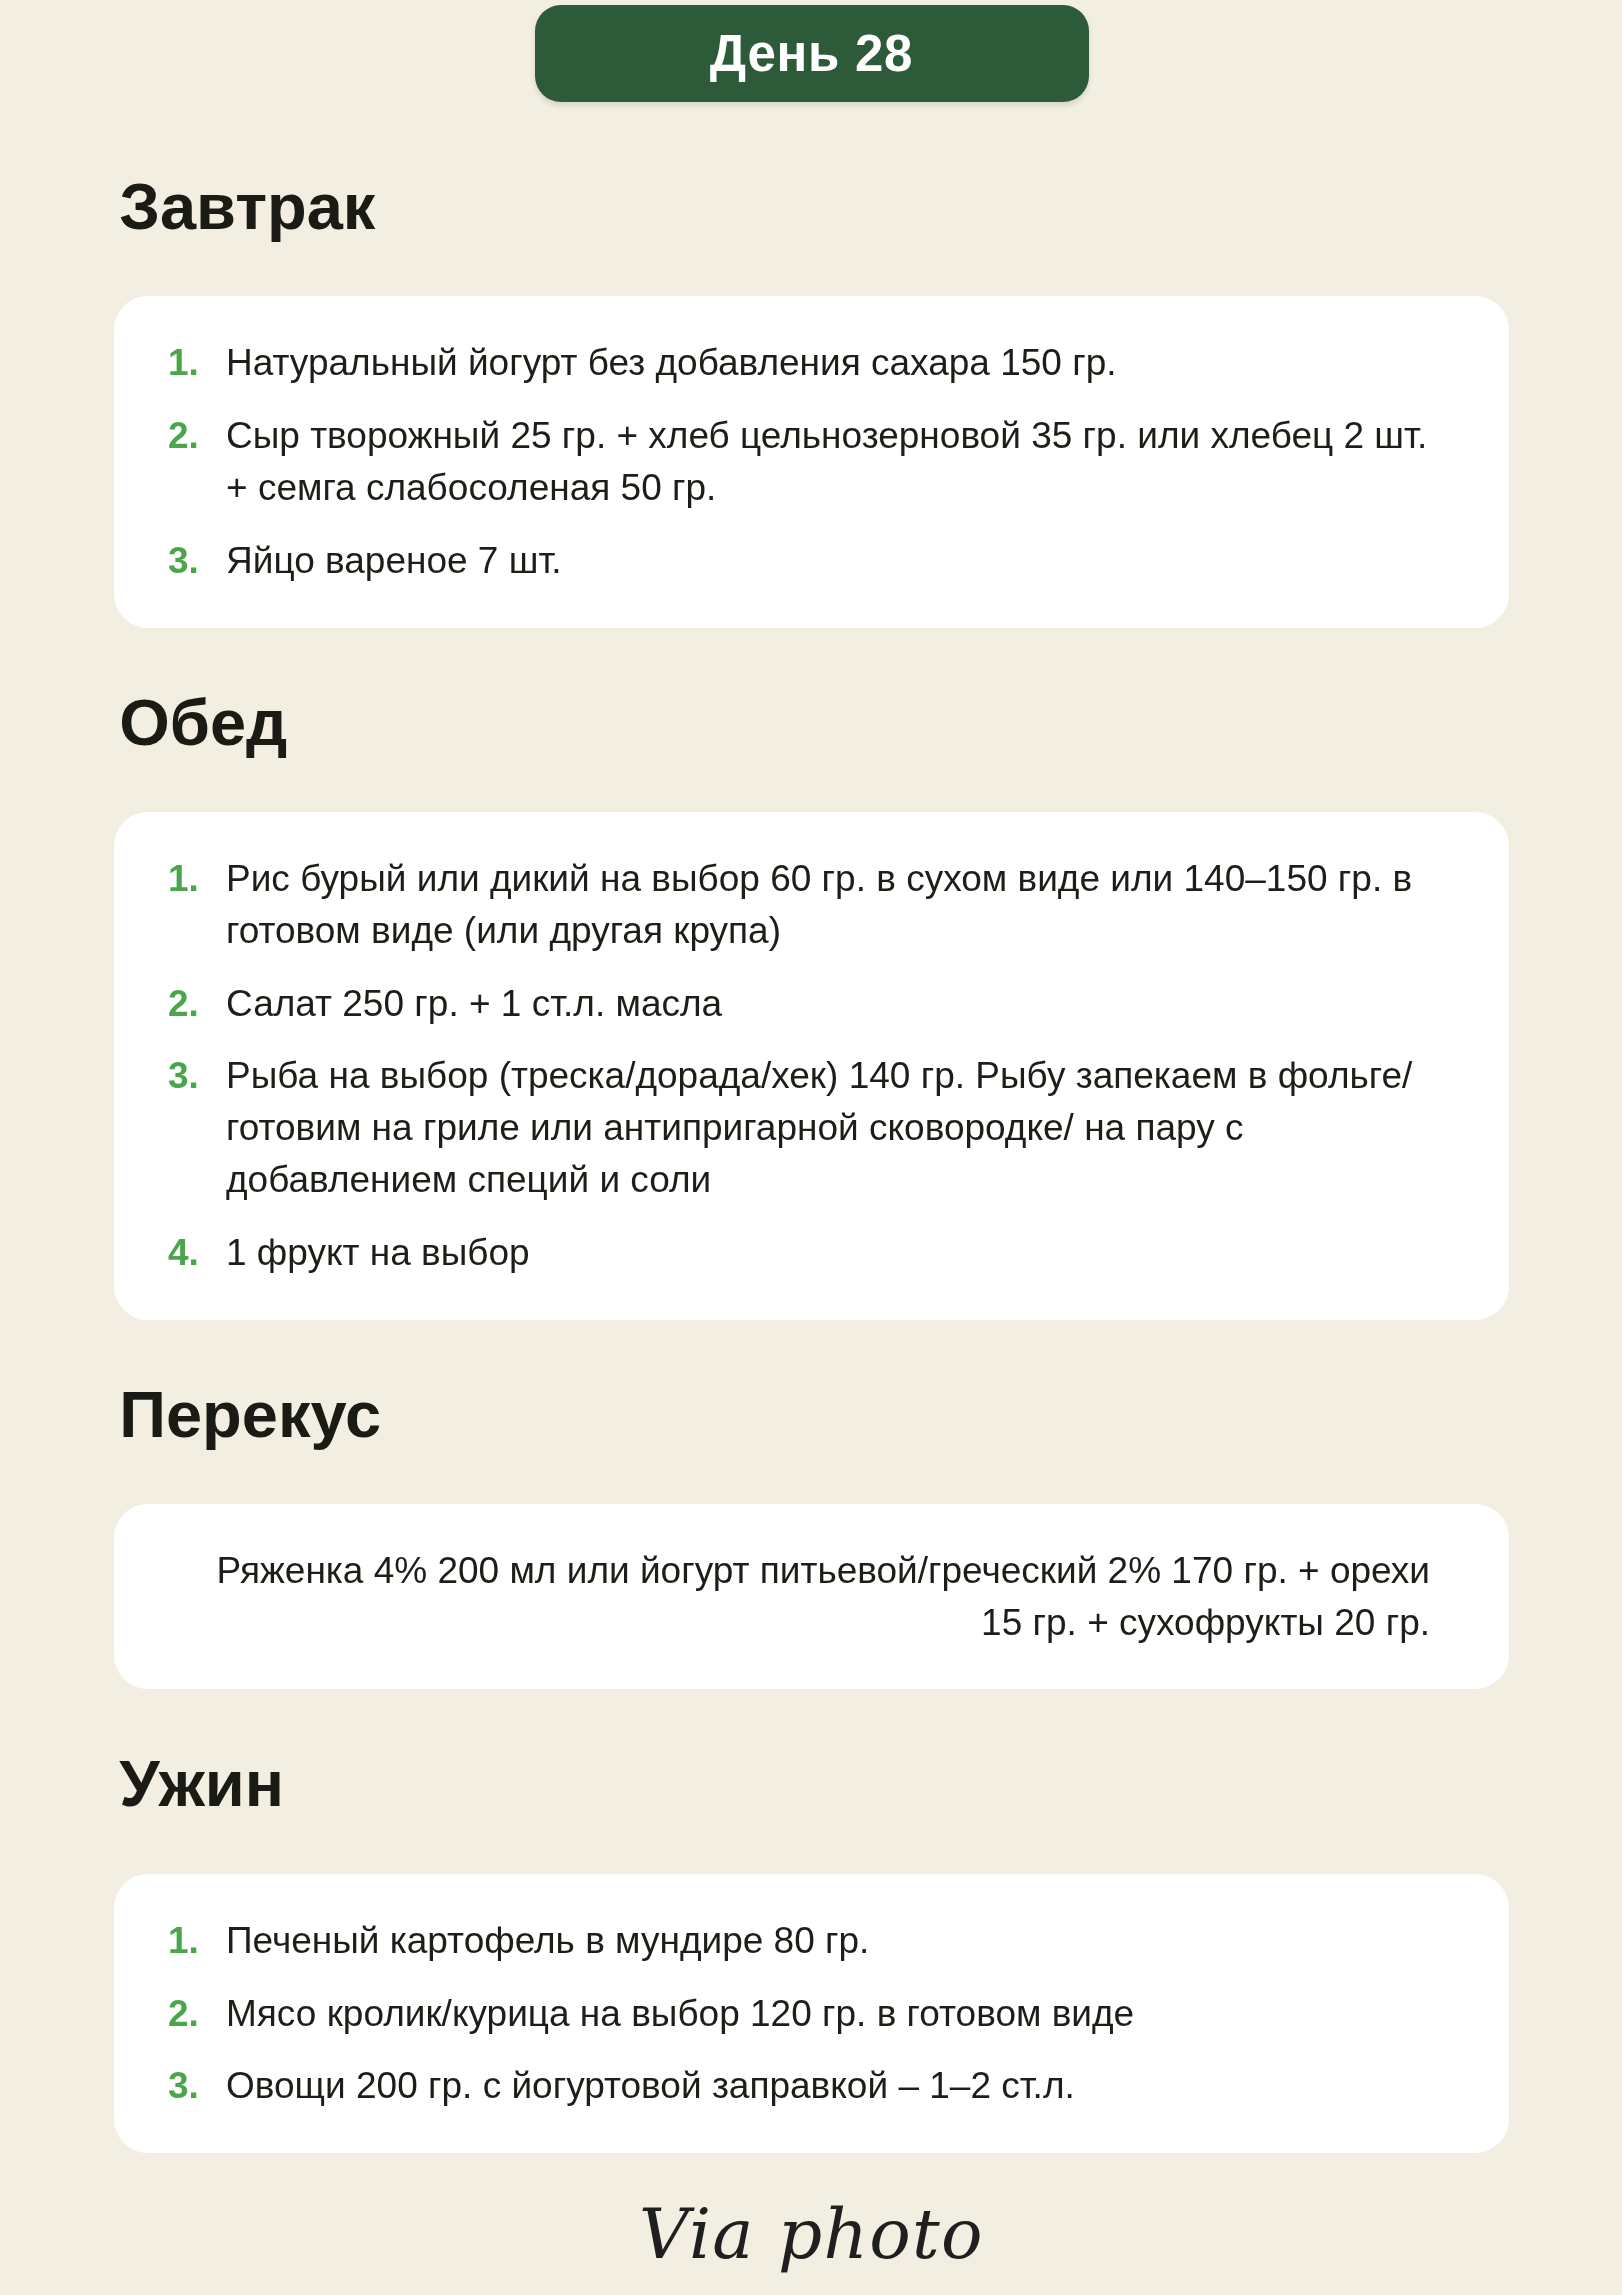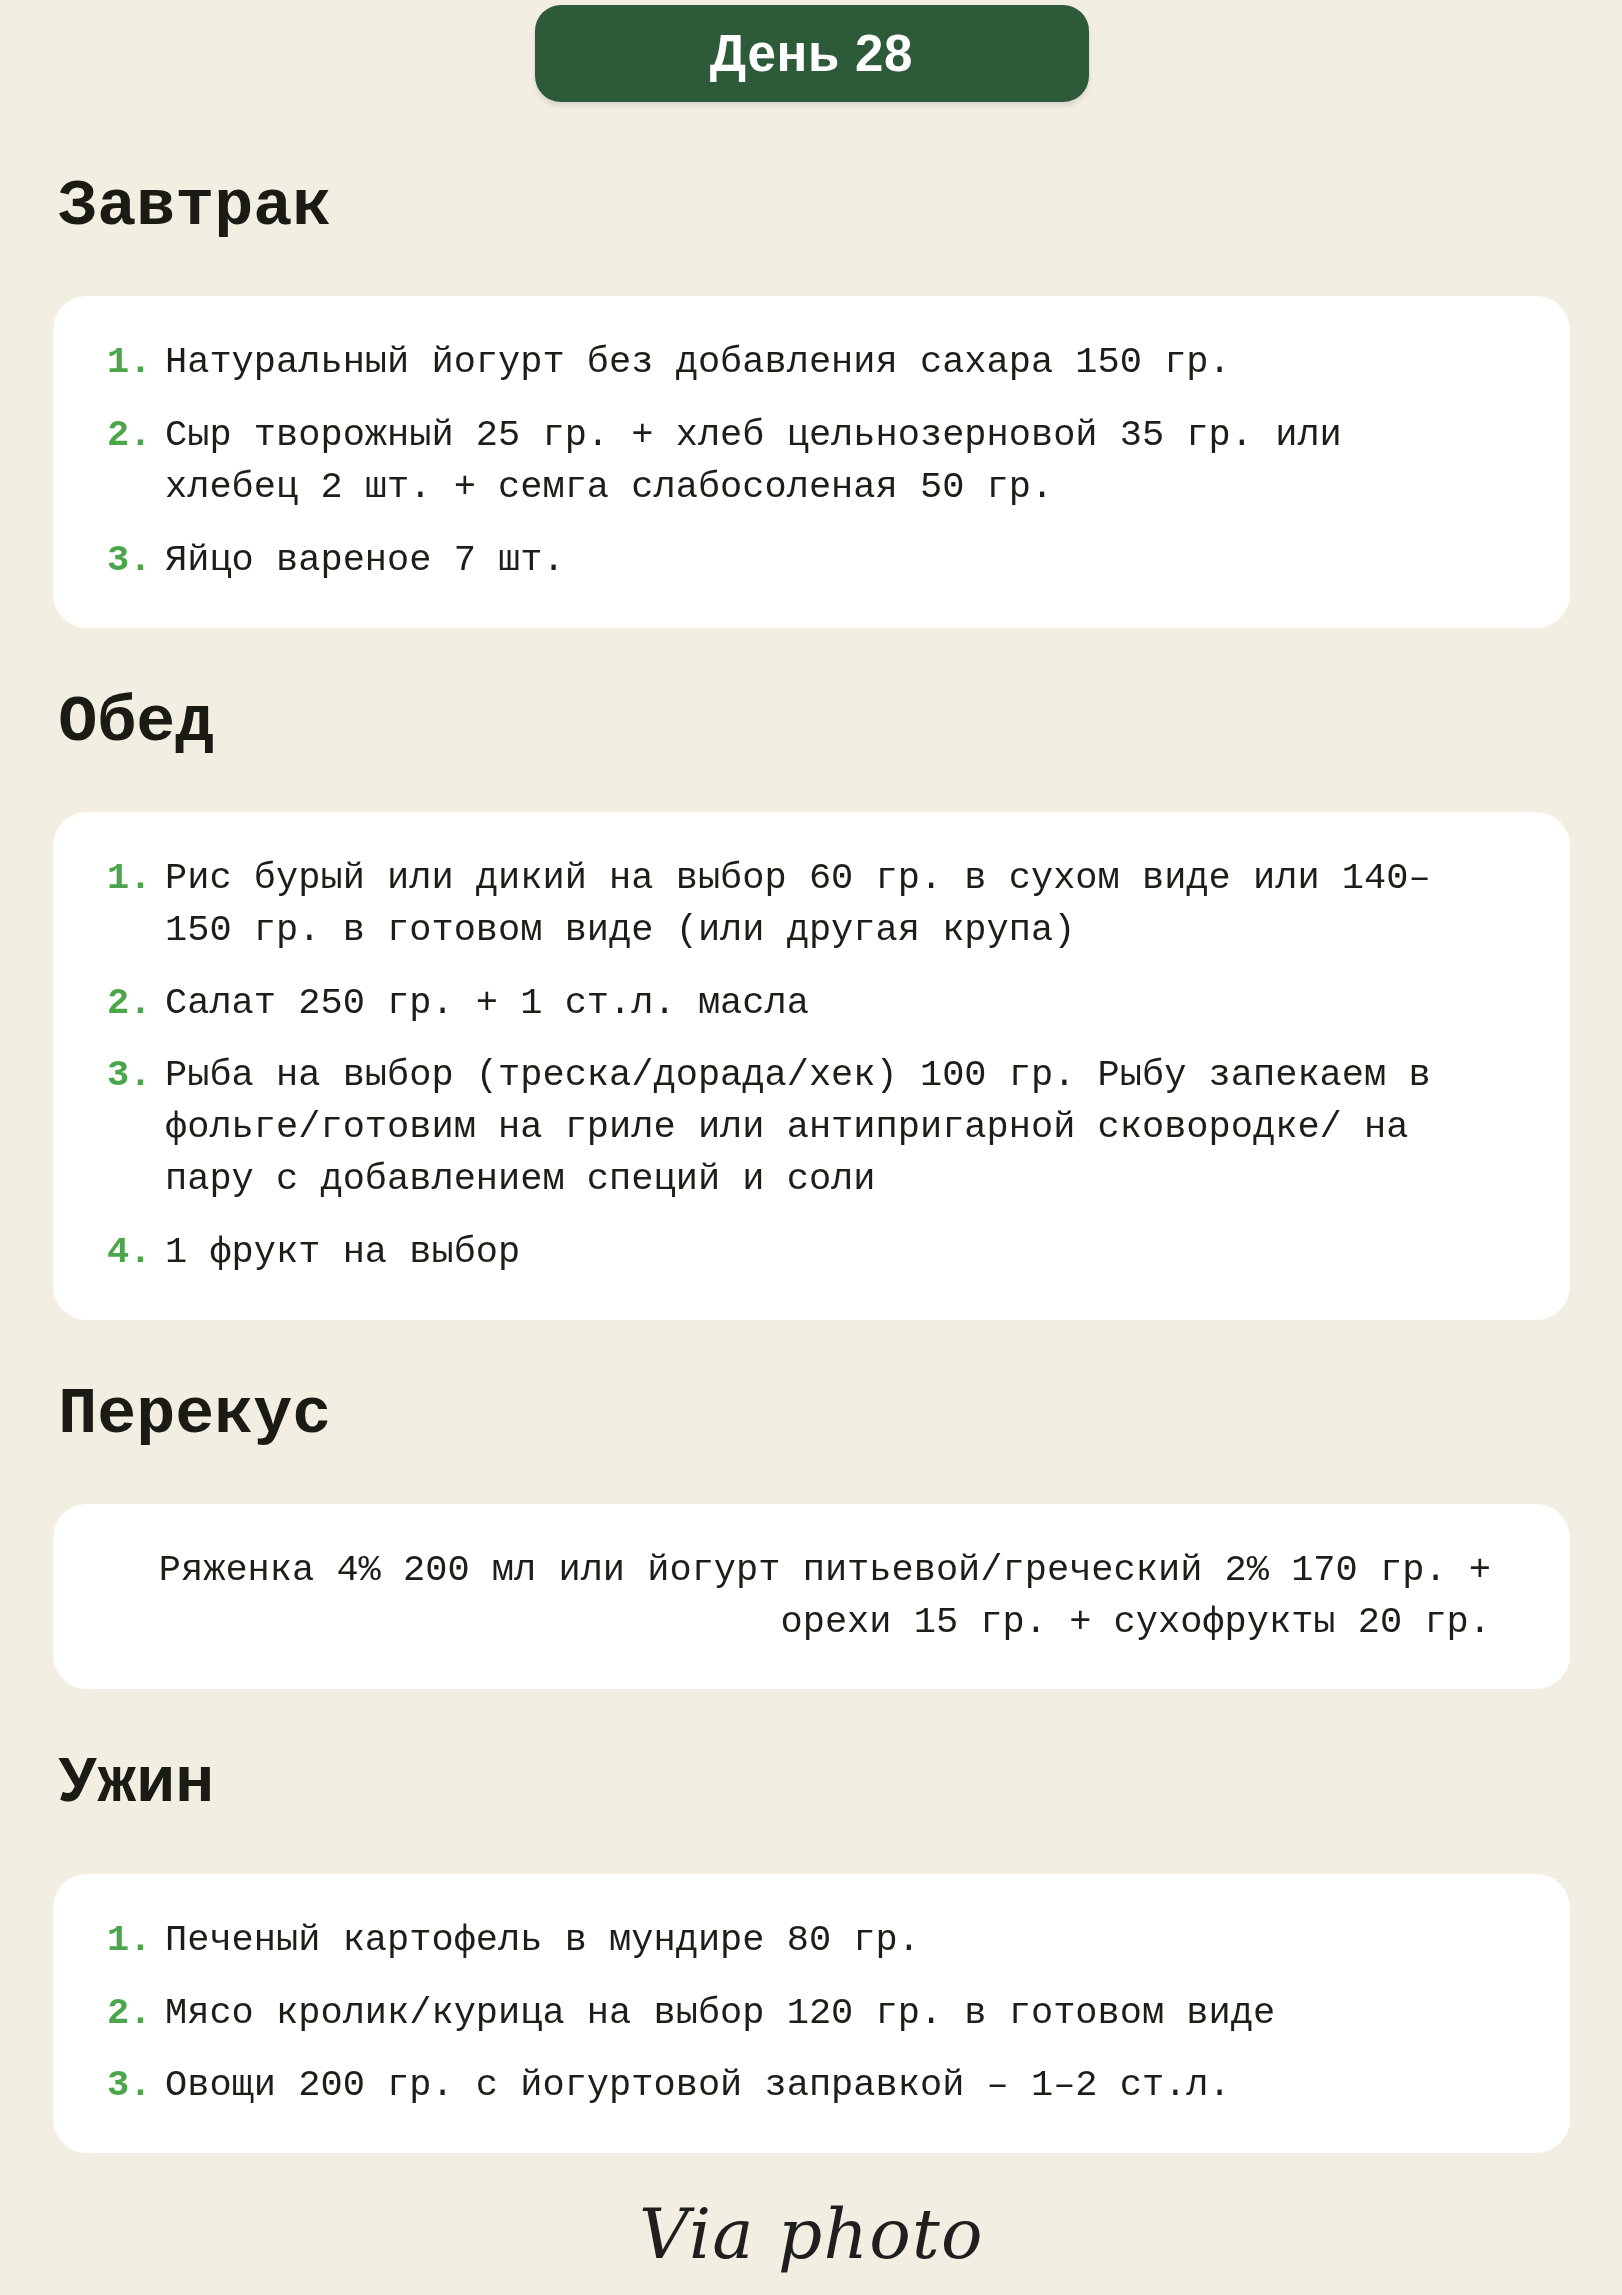--- a/index.html
+++ b/index.html
@@ -26,21 +26,21 @@
     align-items:center;
     justify-content:center;
     box-shadow:0 3.9px 5.2px rgba(0,0,0,0.10);
   }
   .day-pill .pill-label {
     color:#ffffff;
     font-size:51px;
     font-weight:600;
     letter-spacing:0.7px;
   }
-  .content { padding:0 53px;font-family:Liberation Mono, monospace; }
+  .content { padding:0 114px; }
   .section-title {
     font-size:65px;
     font-weight:600;
     color:#1b1b15;
     margin:62px 0 56px 5.2px;
     line-height:1.02;
   }
   .meal-section:first-of-type .section-title { margin-top:72px; }
   .card {
     background:#ffffff;
@@ -114,21 +114,21 @@
         <div class="item">
           <span class="item-num">1.</span>
           <span class="item-text">Рис бурый или дикий на выбор 60 гр. в сухом виде или 140–150 гр. в готовом виде (или другая крупа)</span>
         </div>
         <div class="item">
           <span class="item-num">2.</span>
           <span class="item-text">Салат 250 гр. + 1 ст.л. масла</span>
         </div>
         <div class="item">
           <span class="item-num">3.</span>
-          <span class="item-text">Рыба на выбор (треска/дорада/хек) 100 гр. Рыбу запекаем в фольге/готовим на гриле или антипригарной сковородке/ на пару с добавлением специй и соли</span>
+          <span class="item-text">Рыба на выбор (треска/дорада/хек) 140 гр. Рыбу запекаем в фольге/готовим на гриле или антипригарной сковородке/ на пару с добавлением специй и соли</span>
         </div>
         <div class="item">
           <span class="item-num">4.</span>
           <span class="item-text">1 фрукт на выбор</span>
         </div>
       </div>
     </section>
 
     <section class="meal-section">
       <h2 class="section-title">Перекус</h2>

